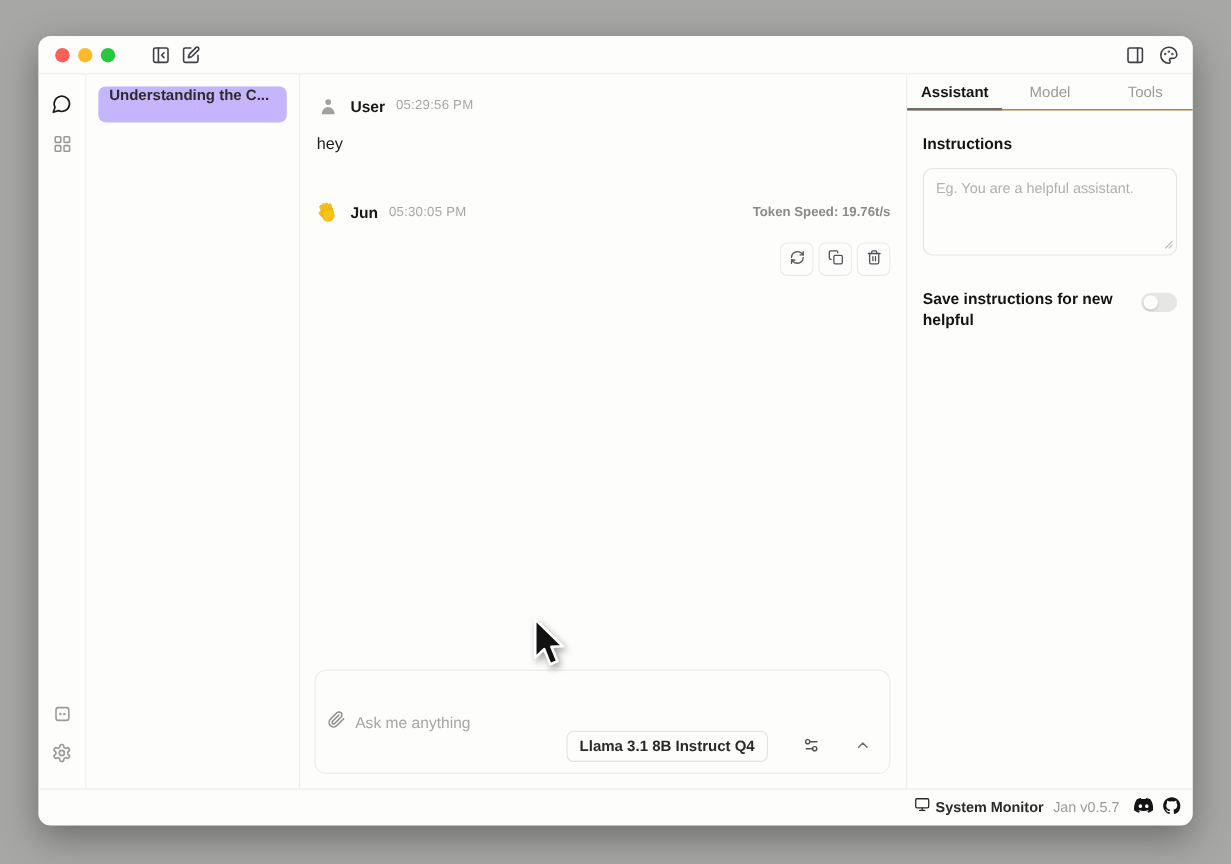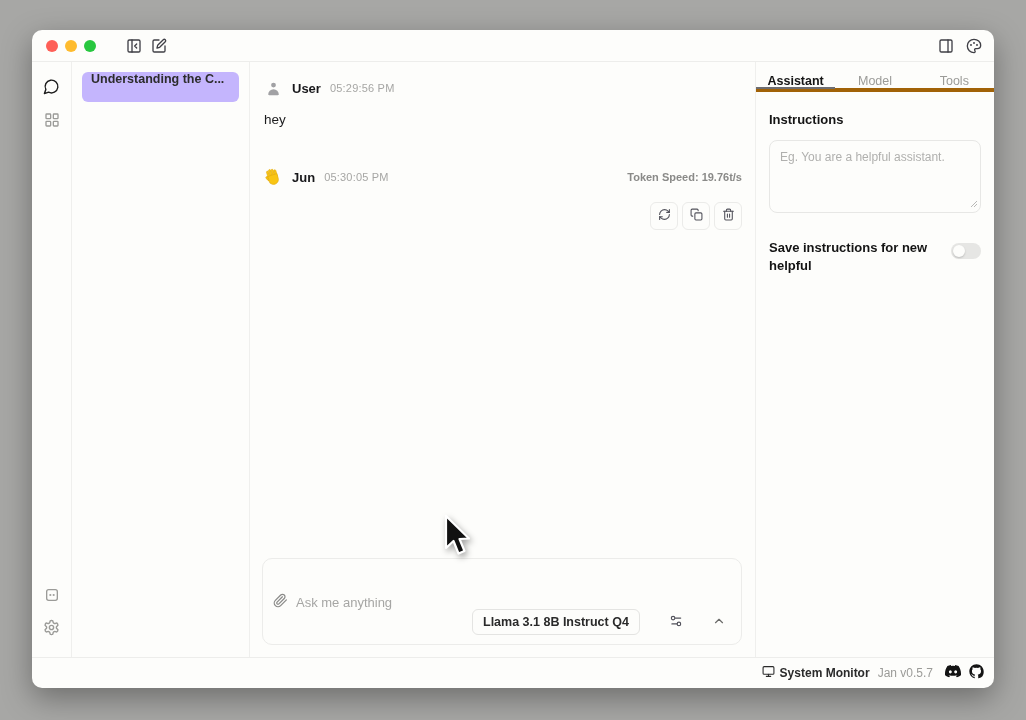--- a/index.html
+++ b/index.html
@@ -78,21 +78,21 @@
   .input-bottom { margin-top:auto; display:flex; align-items:center; gap:23px; }
   .model-btn {
     height:26px; padding:0 10px; border:1px solid #e4e4e2; border-radius:6px;
     background:#fdfdfb; font-family:"Liberation Sans", sans-serif;
     font-size:12.5px; font-weight:600; color:#2a2a2a; cursor:pointer;
   }
   .model-settings-btn { width:26px; height:26px; border:none; background:none; color:#52525b; display:flex; align-items:center; justify-content:center; cursor:pointer; }
   .chevron-up-btn { margin-left:auto; border:none; background:none; color:#6b6b69; cursor:pointer; display:flex; padding-right:2px; }
   
   .right-panel { flex:0 0 239px; border-left:1px solid #efefed; display:flex; flex-direction:column; }
-  .tabs { display:flex; height:30px; border-bottom:4px solid #a16207;align-items:flex-end; }
+  .tabs { display:flex; height:30px; border-bottom:1px solid #a16207; }
   .tab {
     flex:1; display:flex; align-items:center; justify-content:center;
     font-size:12.5px; color:#9b9b98; cursor:pointer; position:relative; font-weight:500;
   }
   .tab.active { color:#141414; font-weight:700; }
   .tab.active::after {
     content:""; position:absolute; left:0; right:0; bottom:-1px; height:2px; background:#6d6d71;
   }
   .panel-content { padding:20px 13px; }
   .panel-label { font-size:13px; font-weight:700; color:#141414; margin-bottom:13px; }

